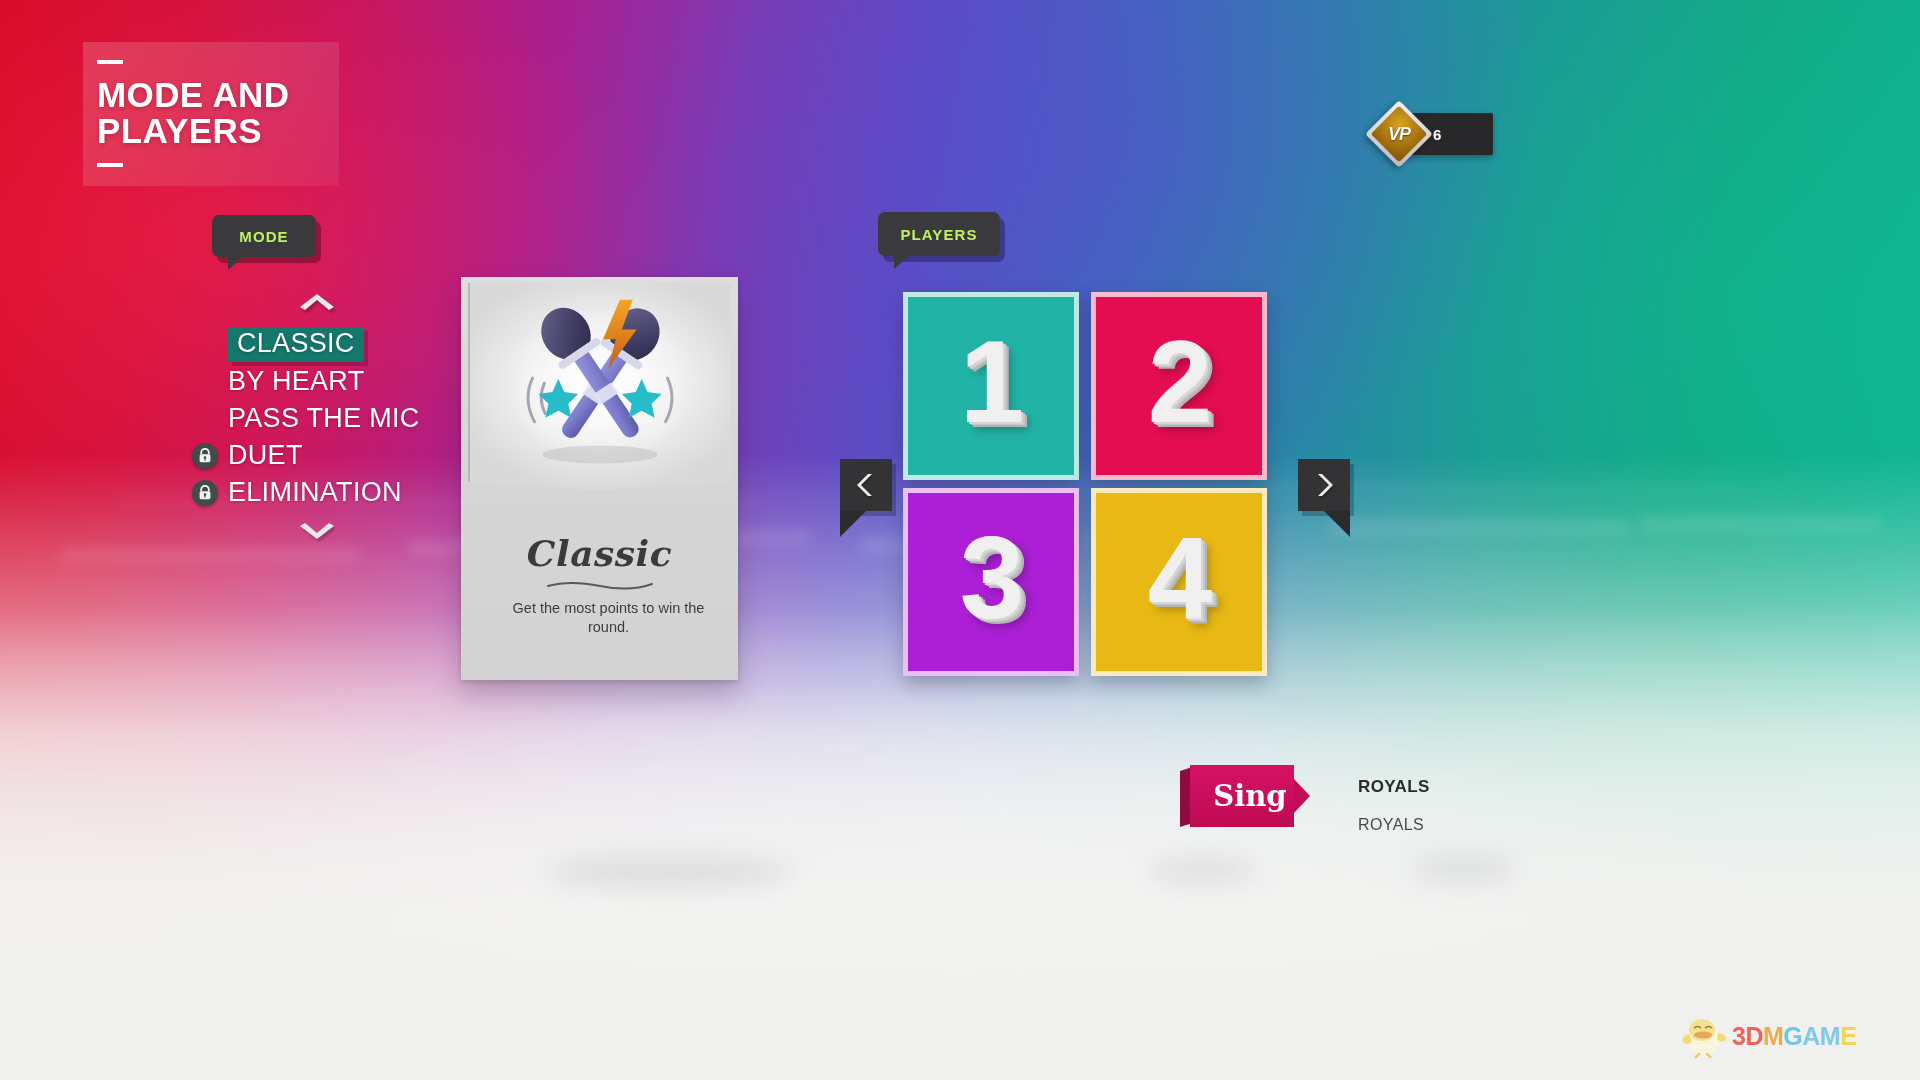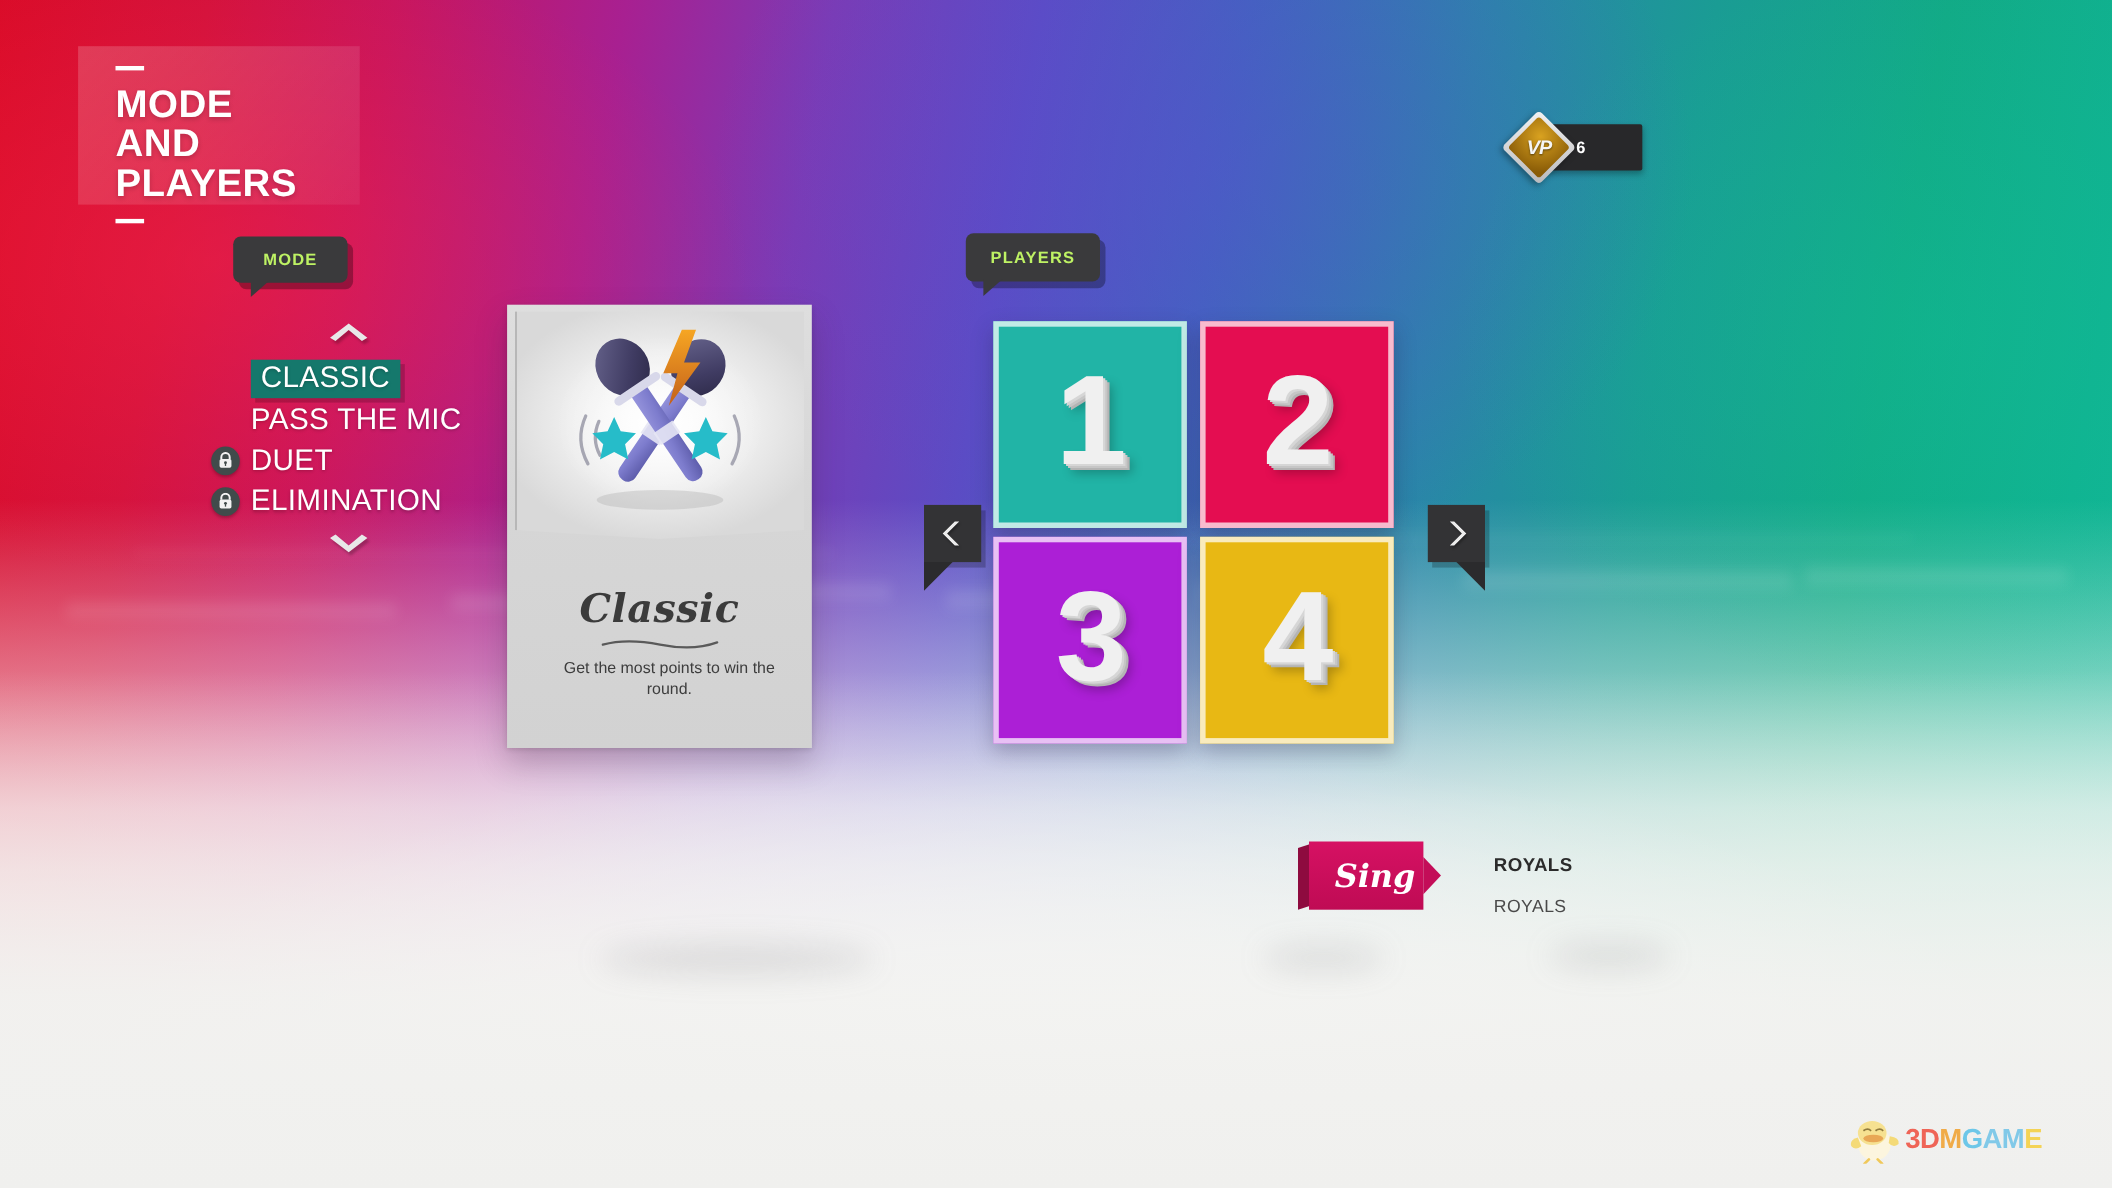--- a/index.html
+++ b/index.html
@@ -54,23 +54,23 @@
     position:absolute; left:0; right:0; bottom:0; height:470px;
     background:linear-gradient(180deg, rgba(245,245,243,0) 0%, rgba(244,244,241,.55) 38%, rgba(241,241,239,.97) 78%, #f0f0ee 100%);
   }
   .floor-shadow {
     position:absolute; border-radius:50%;
     background:rgba(120,120,125,0.18); filter:blur(13px);
   }
 
   
   .title-panel {
-    position:absolute; left:71px; top:42px; width:256px; height:144px;
+    position:absolute; left:83px; top:42px; width:256px; height:144px;
     background:linear-gradient(135deg, rgba(255,255,255,.18), rgba(255,255,255,.06));
-    padding:18px 34px;
+    padding:18px 14px;
   }
   .title-rule { width:26px; height:4px; background:#fff; margin-bottom:13px; }
   .title-rule.bottom { margin-top:14px; }
   .title-text {
     color:#fff; font-weight:bold; font-size:35px; line-height:1.03;
     letter-spacing:.4px; text-transform:uppercase;
     text-shadow:0 2px 5px rgba(0,0,0,.20);
   }
 
   
@@ -215,21 +215,21 @@
   }
   .sing-arrow {
     position:absolute; left:114px; top:14px; width:0; height:0;
     border-left:16px solid #c30d58;
     border-top:17px solid transparent; border-bottom:17px solid transparent;
   }
   .sing-text {
     position:absolute; left:10px; top:0; width:104px; height:62px;
     display:flex; align-items:center; justify-content:center;
     font-family:"DejaVu Serif", serif;
-    font-style:italic; font-weight:bold; font-size:29px; color:#fff;padding-left:16px;
+    font-weight:bold; font-size:29px; color:#fff;padding-left:16px;
   }
   .track { position:absolute; left:1358px; top:777px; }
   .track-artist { font-size:17px; font-weight:bold; color:#2b2b2b; letter-spacing:.4px; }
   .track-title { font-size:16px; color:#4a4a4a; letter-spacing:.4px; margin-top:19px; }
 
   
   .wm { position:absolute; left:1677px; top:1014px; display:flex; align-items:center; gap:3px; opacity:.93; }
   .wm-text { font-size:25px; font-weight:bold; letter-spacing:-.5px; }
   .wm-text .c1 { color:#ef5a4b; } .wm-text .c2 { color:#f0a63c; }
   .wm-text .c3 { color:#64c4e8; } .wm-text .c4 { color:#79c7e8; }
@@ -278,20 +278,23 @@
 
   <div class="mode-col">
     <div class="chev">
       <svg width="38" height="20" viewBox="0 0 38 20">
           <path d="M2 16 L19 3 L36 16 L31 19 L19 9 L7 19 Z" fill="#e8e8e8"></path>
         </svg>
     </div>
     <div class="mode-list" id="mode-list">
         <div class="mode-row selected">
           <span class="mode-name">CLASSIC</span>
+        </div>
+        <div class="mode-row">
+          <span class="mode-name">BY HEART</span>
         </div>
         <div class="mode-row">
           <span class="mode-name">PASS THE MIC</span>
         </div>
         <div class="mode-row">
           <div class="mode-lock">
             <svg width="14" height="15" viewBox="0 0 14 15">
               <path d="M3.2 6.4 V4.6 a3.8 3.8 0 0 1 7.6 0 V6.4" stroke="#f2f2f2" stroke-width="1.8" fill="none"></path>
               <rect x="1.6" y="6.2" width="10.8" height="8" rx="1.6" fill="#f2f2f2"></rect>
               <circle cx="7" cy="9.6" r="1.3" fill="#414b4b"></circle>

